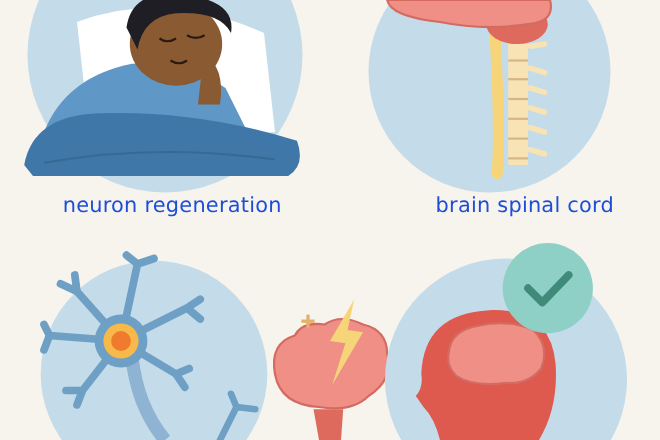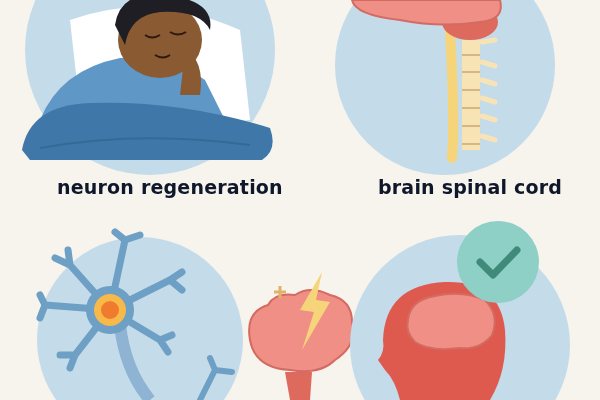--- a/index.html
+++ b/index.html
@@ -1,17 +1,17 @@
 <!DOCTYPE html>
 <html><head>
 <meta charset="utf-8">
 <style>
   html, body { margin:0; padding:0; }
   body { width:600px; height:400px; overflow:hidden; background:#f7f3ed; position:relative; font-family:"DejaVu Sans", sans-serif; }
-  .caption { position:absolute; font-weight:bold; font-size:19px; color:#0f172a; white-space:nowrap; letter-spacing:0.2px; }
+  .caption { position:absolute; font-weight:normal; font-size:19px; color:#1d4ed8; white-space:nowrap; letter-spacing:0.2px; }
   svg { position:absolute; left:0; top:0; }
 </style>
 </head>
 <body>
 
 <svg width="600" height="400" viewBox="0 0 600 400">
 
   <g>
     <circle cx="150" cy="50" r="125" fill="#c4dbea"></circle>
     <path d="M70 20 Q150 -10 240 30 L250 120 Q160 130 80 110 Z" fill="#ffffff"></path>
@@ -80,13 +80,13 @@
   <g>
     <circle cx="460" cy="345" r="110" fill="#c4dbea"></circle>
     <path d="M400 400 Q395 380 385 370 L378 360 Q385 352 383 340 Q385 285 445 282 Q500 280 505 330 Q508 370 490 400 Z" fill="#de5a4e"></path>
     <path d="M408 320 Q410 300 435 296 Q462 290 485 300 Q500 315 492 335 Q480 350 460 348 Q430 352 415 342 Q405 332 408 320 Z" fill="#f08f86" stroke="#d46b62" stroke-width="2"></path>
     <circle cx="498" cy="262" r="41" fill="#8ecfc6"></circle>
     <path d="M480 262 L493 275 L517 250" stroke="#3f8a78" stroke-width="7" stroke-linecap="round" stroke-linejoin="round" fill="none"></path>
   </g>
 </svg>
 
 <div class="caption" style="left:57px; top:176px;">neuron regeneration</div>
-<div class="caption" style="left:378px; top:176px;">brain spinal cord</div>
+<div class="caption" style="left:396px; top:176px;">brain spinal cord</div>
 
 </body></html>

